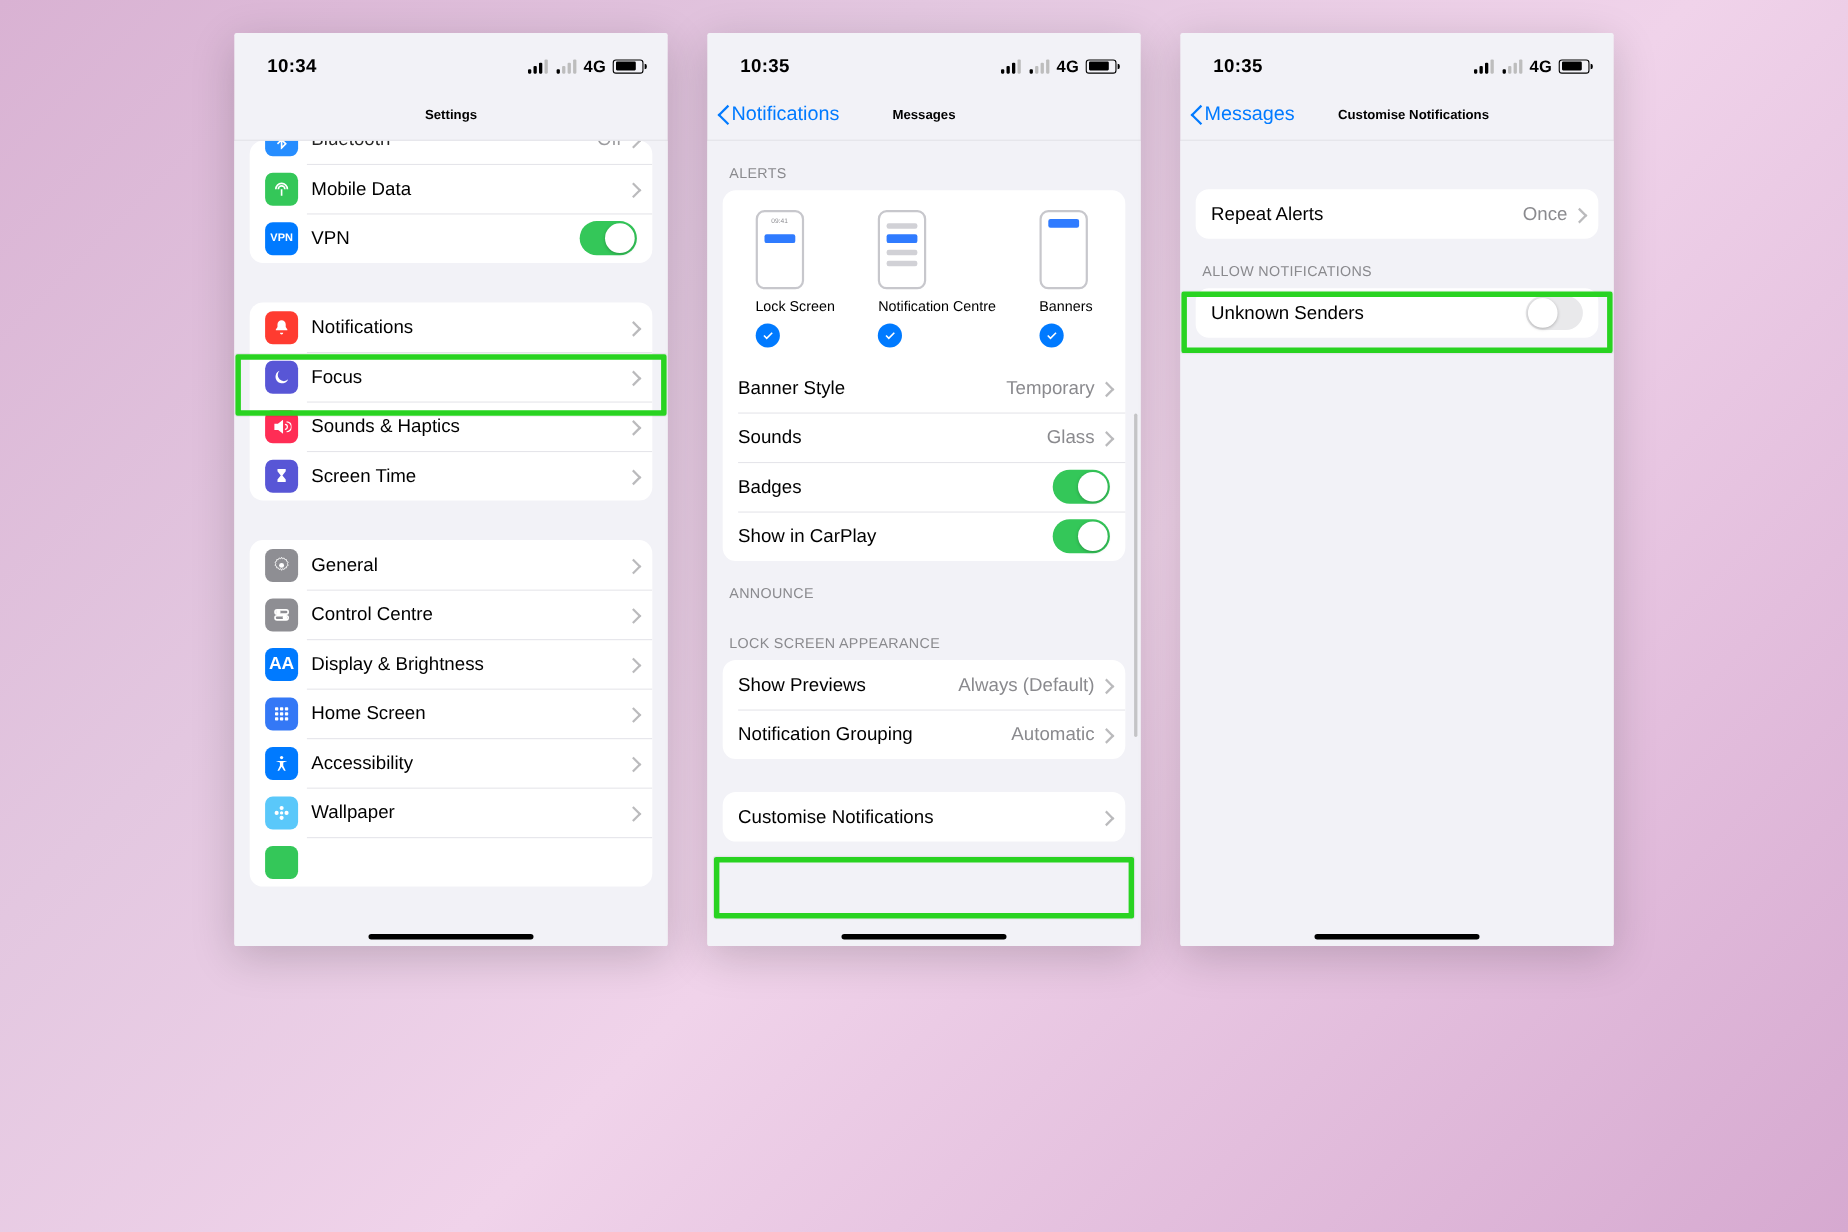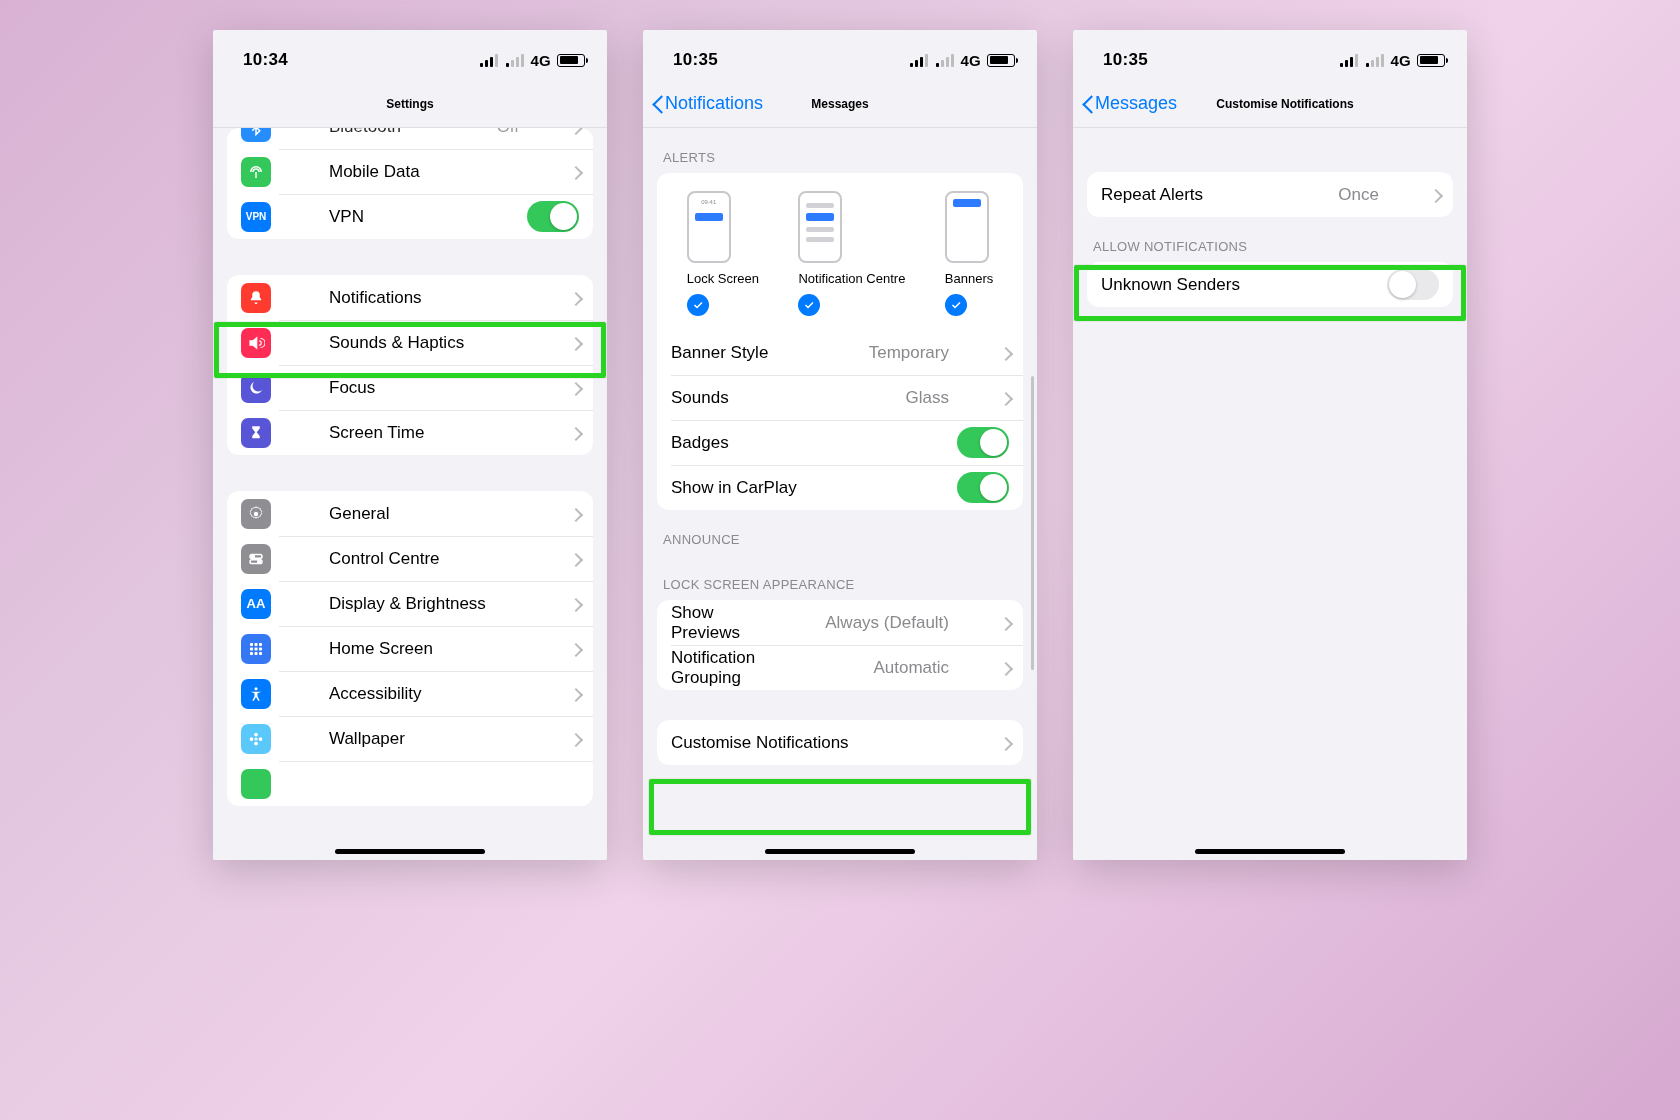--- a/index.html
+++ b/index.html
@@ -76,21 +76,20 @@
   overflow:hidden;
 }
 .group + .group { margin-top:36px; }
 
 .row {
   display:flex;
   align-items:center;
   min-height:45px;
   padding:0 14px;
   position:relative;
-  gap:46px;
 }
 .row + .row::before{
   content:"";
   position:absolute;
   top:0; left:52px; right:0;
   height:1px;
   background:#e5e5ea;
 }
 .row.noicon + .row.noicon::before { left:14px; }
 
@@ -218,36 +217,36 @@
       <div class="row">
         <span class="app-icon c-red">
             <svg class="ico" viewBox="0 0 24 24" fill="#fff">
               <path d="M12 3a5 5 0 00-5 5v3l-2 3v1h14v-1l-2-3V8a5 5 0 00-5-5zm-2 15a2 2 0 004 0h-4z"></path>
             </svg>
           </span>
         <span class="label">Notifications</span>
         <span class="chev"></span>
       </div>
       <div class="row">
+        <span class="app-icon c-indigo">
+            <svg class="ico" viewBox="0 0 24 24" fill="#fff">
+              <path d="M20 14.5A8 8 0 119.5 4a6.5 6.5 0 0010.5 10.5z"></path>
+            </svg>
+          </span>
+        <span class="label">Focus</span>
+        <span class="chev"></span>
+      </div>
+      <div class="row">
         <span class="app-icon c-pink">
             <svg class="ico" viewBox="0 0 24 24" fill="#fff">
               <path d="M4 9v6h4l5 4V5L8 9H4zm12 0a3 3 0 010 6M18 6a6 6 0 010 12" stroke="#fff" stroke-width="1.5" fill="none"></path>
               <path d="M4 9v6h4l5 4V5L8 9H4z" fill="#fff"></path>
             </svg>
           </span>
         <span class="label">Sounds &amp; Haptics</span>
-        <span class="chev"></span>
-      </div>
-      <div class="row">
-        <span class="app-icon c-indigo">
-            <svg class="ico" viewBox="0 0 24 24" fill="#fff">
-              <path d="M20 14.5A8 8 0 119.5 4a6.5 6.5 0 0010.5 10.5z"></path>
-            </svg>
-          </span>
-        <span class="label">Focus</span>
         <span class="chev"></span>
       </div>
       <div class="row">
         <span class="app-icon c-indigo">
             <svg class="ico" viewBox="0 0 24 24" fill="#fff">
               <path d="M7 3h10v3l-4 5 4 5v3H7v-3l4-5-4-5V3z"></path>
             </svg>
           </span>
         <span class="label">Screen Time</span>
         <span class="chev"></span>
@@ -271,21 +270,21 @@
               <rect x="4" y="6" width="16" height="5" rx="2.5"></rect>
               <circle cx="8" cy="8.5" r="1.8" fill="#fff"></circle>
               <rect x="4" y="13" width="16" height="5" rx="2.5"></rect>
               <circle cx="16" cy="15.5" r="1.8" fill="#fff"></circle>
             </svg>
           </span>
         <span class="label">Control Centre</span>
         <span class="chev"></span>
       </div>
       <div class="row">
-        <span class="app-icon c-blue" style="font-size:13px;font-weight:700;text-align:right;">AA</span>
+        <span class="app-icon c-blue" style="font-size:16px;font-weight:700;text-align:right;">AA</span>
         <span class="label">Display &amp; Brightness</span>
         <span class="chev"></span>
       </div>
       <div class="row">
         <span class="app-icon c-home">
             <svg class="ico" viewBox="0 0 24 24" fill="#fff">
               <rect x="4" y="4" width="4" height="4" rx="1"></rect>
               <rect x="10" y="4" width="4" height="4" rx="1"></rect>
               <rect x="16" y="4" width="4" height="4" rx="1"></rect>
               <rect x="4" y="10" width="4" height="4" rx="1"></rect>

